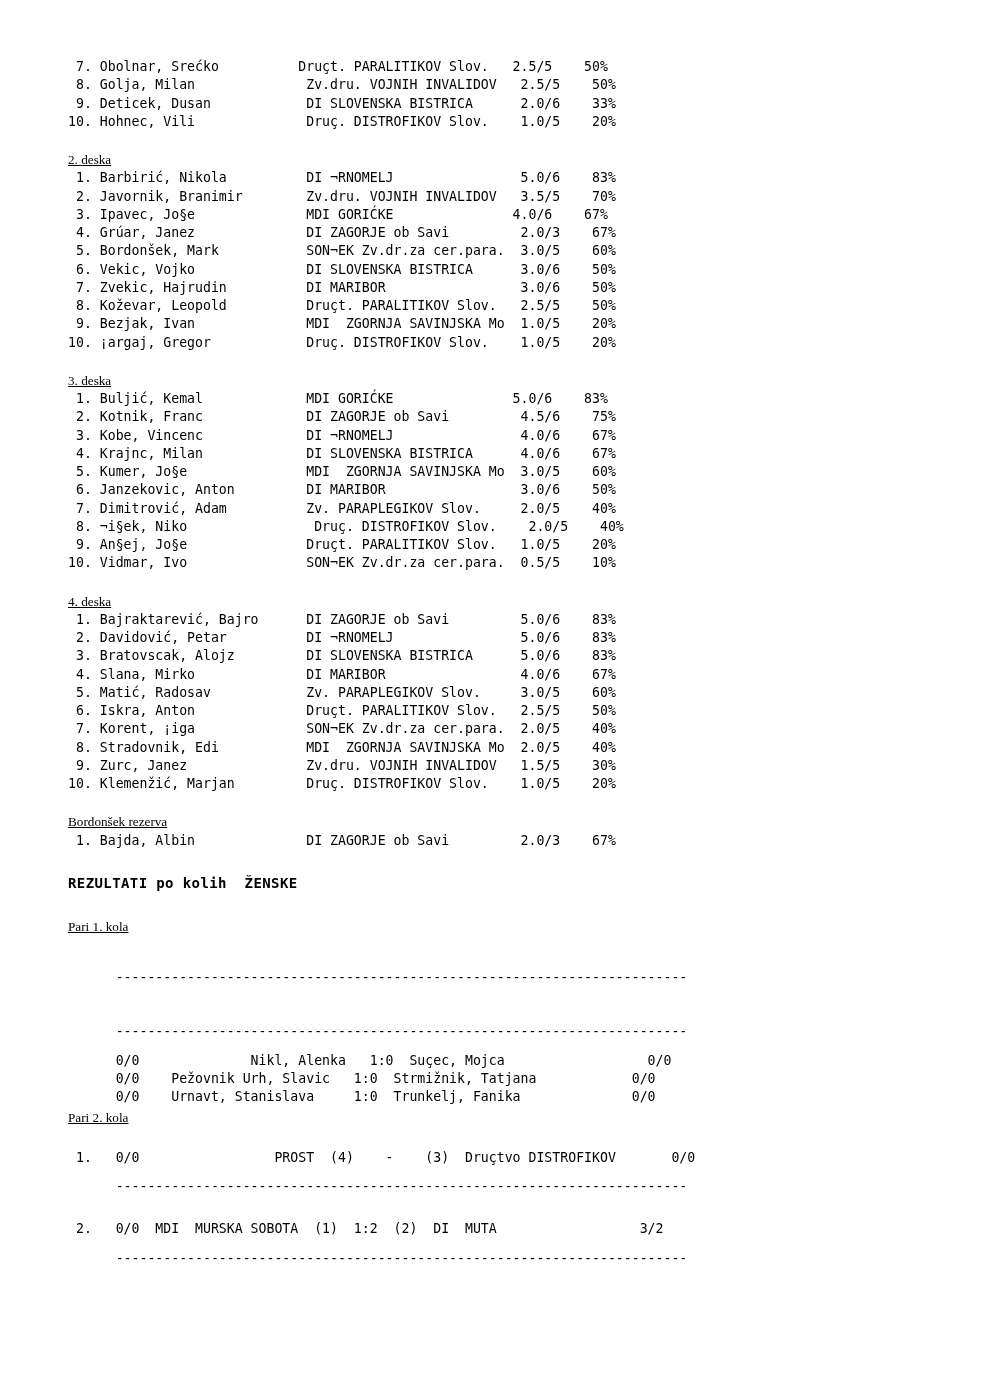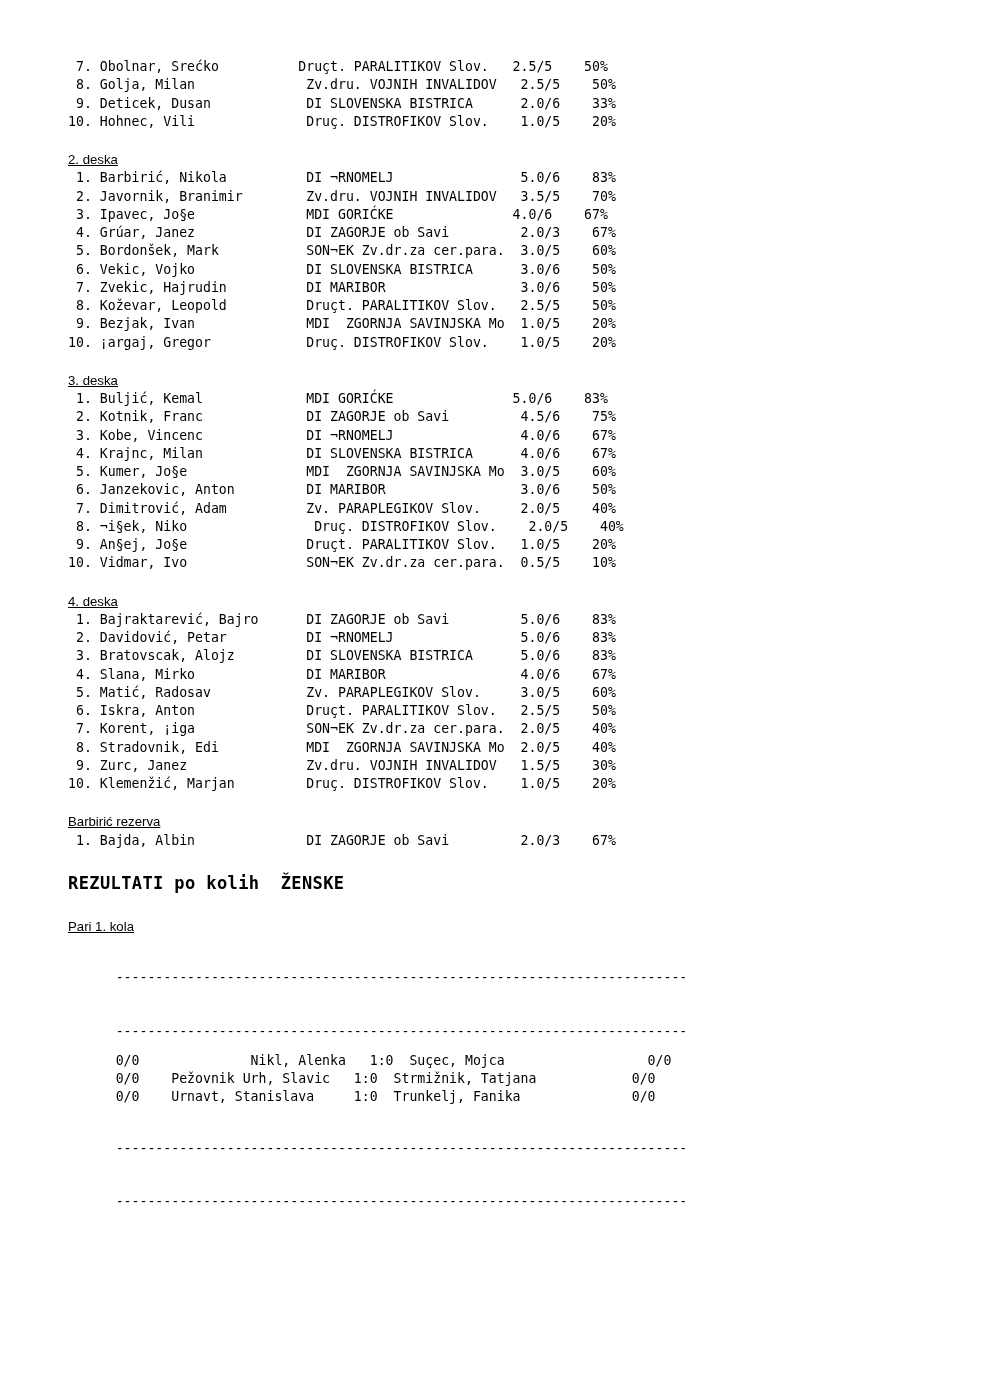--- a/index.html
+++ b/index.html
@@ -32,34 +32,34 @@
     margin: 0;
     font-family: "DejaVu Sans Mono", monospace;
     font-size: 13.2px;
     line-height: 18.25px;
     letter-spacing: 0px;
     white-space: pre;
     color: #000000;
   }
   .section-head {
     margin: 0;
-    font-family: Liberation Sans, sans-serif;
+    font-family: Liberation Serif, serif;
     font-size: 13.2px;
     line-height: 18.25px;
     text-decoration: underline;
     white-space: pre;
     display: inline-block;
   }
   .gap-sm { height: 18px; }
   .gap-md { height: 13px; }
   .gap-lg { height: 22px; }
   .title {
     margin: 0;
     font-family: "DejaVu Sans Mono", monospace;
-    font-size: 17px;
+    font-size: 14px;
     font-weight: bold;
     line-height: 22px;
     white-space: pre;
     letter-spacing: 0.4px;
   }
   .rule {
     font-family: "DejaVu Sans Mono", monospace;
     font-size: 13.2px;
     line-height: 14px;
     white-space: pre;
@@ -111,21 +111,21 @@
  3. Bratovscak, Alojz         DI SLOVENSKA BISTRICA      5.0/6    83%
  4. Slana, Mirko              DI MARIBOR                 4.0/6    67%
  5. Matić, Radosav            Zv. PARAPLEGIKOV Slov.     3.0/5    60%
  6. Iskra, Anton              Druçt. PARALITIKOV Slov.   2.5/5    50%
  7. Korent, ¡iga              SON¬EK Zv.dr.za cer.para.  2.0/5    40%
  8. Stradovnik, Edi           MDI  ZGORNJA SAVINJSKA Mo  2.0/5    40%
  9. Zurc, Janez               Zv.dru. VOJNIH INVALIDOV   1.5/5    30%
 10. Klemenžić, Marjan         Druç. DISTROFIKOV Slov.    1.0/5    20%</pre>
 
     <div class="gap-sm"></div>
-    <div><span class="section-head">Barbirić rezerva</span></div>
+    <div><span class="section-head">Bordonšek rezerva</span></div>
     <pre class="block"> 1. Bajda, Albin              DI ZAGORJE ob Savi         2.0/3    67%</pre>
 
     <div class="gap-lg"></div>
     <div class="title">REZULTATI po kolih  ŽENSKE</div>
 
     <div class="gap-lg"></div>
     <div><span class="section-head">Pari 1. kola</span></div>
 
     <div class="gap-lg"></div>
     <div class="match-block">
@@ -133,25 +133,28 @@
     </div>
 
     <div class="gap-md"></div>
     <div class="match-block">
       <pre class="rule">      ------------------------------------------------------------------------</pre>
       <pre class="block">      0/0              Nikl, Alenka   1:0  Suçec, Mojca                  0/0
       0/0    Pežovnik Urh, Slavic   1:0  Strmižnik, Tatjana            0/0
       0/0    Urnavt, Stanislava     1:0  Trunkelj, Fanika              0/0</pre>
     </div>
 
+    <div><span class="section-head">Pari 2. kola</span></div>
 
     <div class="gap-lg"></div>
     <div class="match-block">
+      <pre class="block"> 1.   0/0                 PROST  (4)    -    (3)  Druçtvo DISTROFIKOV       0/0</pre>
       <pre class="rule">      ------------------------------------------------------------------------</pre>
     </div>
 
     <div class="gap-md"></div>
     <div class="match-block">
+      <pre class="block"> 2.   0/0  MDI  MURSKA SOBOTA  (1)  1:2  (2)  DI  MUTA                  3/2</pre>
       <pre class="rule">      ------------------------------------------------------------------------</pre>
     </div>
 
   </div>
 </div>
 
 </body></html>

